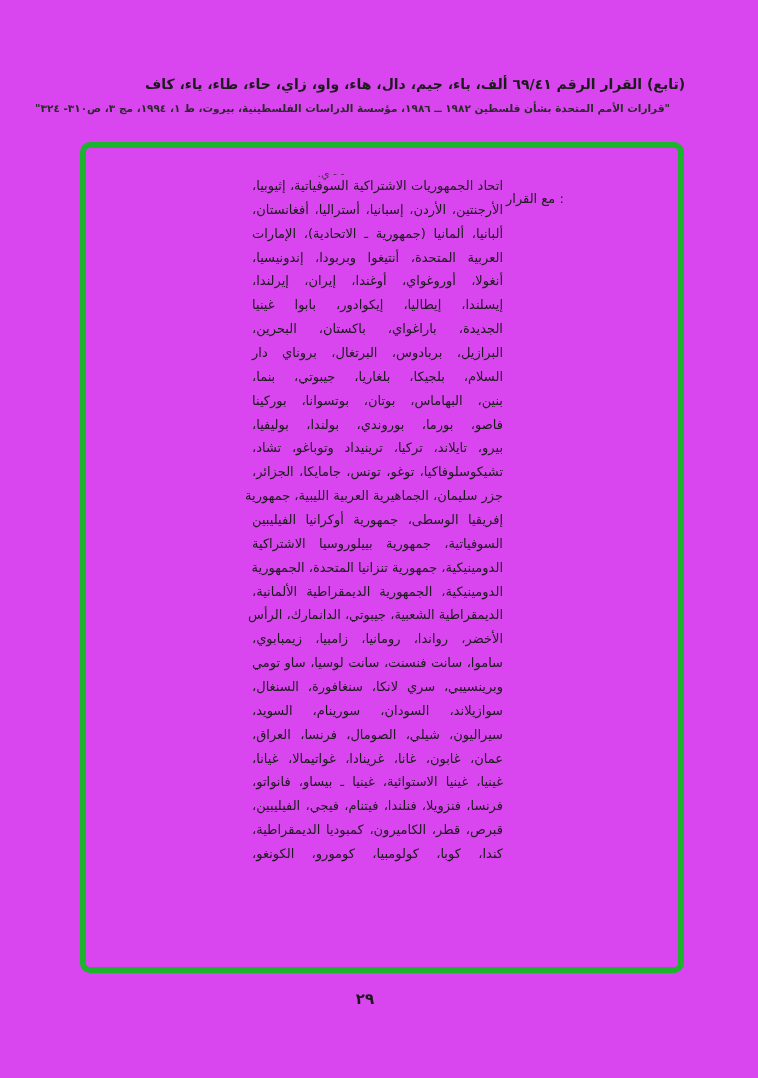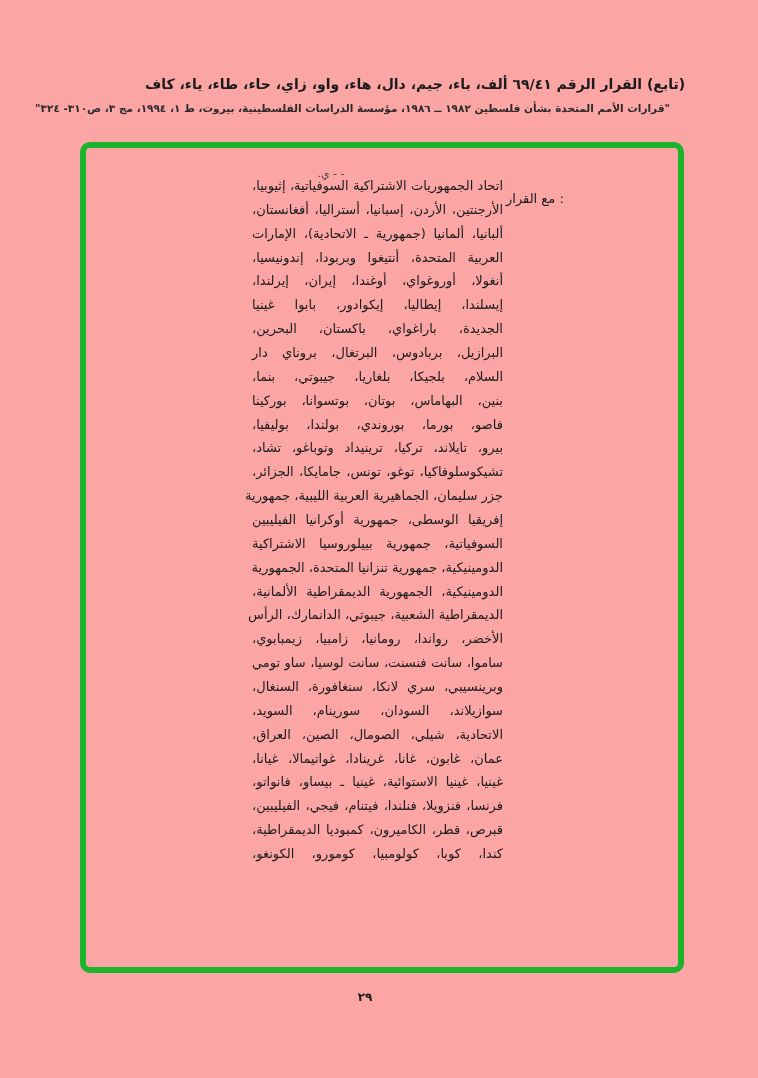--- a/index.html
+++ b/index.html
@@ -1,19 +1,19 @@
 <!DOCTYPE html>
 <html lang="ar"><head>
 <meta charset="utf-8">
 <style>
   html,body{margin:0;padding:0;background:#ffffff;}
   .page{
     position:relative;
     width:758px;height:1078px;
-    background:#fca5a5;
+    background:#d946ef;
     font-family:"DejaVu Sans", sans-serif;
     color:#1b1b1b;
     overflow:hidden;
   }
   .hdr1{
     position:absolute;left:130px;top:76px;width:570px;
     direction:rtl;text-align:center;white-space:nowrap;
     font-size:14px;font-weight:bold;letter-spacing:0.2px;
   }
   .hdr2{
@@ -43,21 +43,21 @@
   }
   .tline{
     height:23.86px;line-height:23.86px;
     font-size:13px;white-space:nowrap;
     text-align:justify;text-align-last:justify;
     overflow:visible;
   }
   .pagenum{
     position:absolute;left:330px;top:990px;width:70px;
     direction:rtl;text-align:center;
-    font-size:12px;font-weight:bold;
+    font-size:15px;font-weight:bold;
   }
 </style>
 </head>
 <body>
 
 <div class="page">
 
   <div class="hdr1">(تابع)  القرار الرقم ٦٩/٤١ ألف، باء، جيم، دال، هاء، واو، زاي، حاء، طاء، ياء، كاف</div>
 
   <div class="hdr2">"قرارات الأمم المتحدة بشأن فلسطين ١٩٨٢ ــ ١٩٨٦، مؤسسة الدراسات الفلسطينية، بيروت، ط ١، ١٩٩٤، مج ٣، ص٣١٠- ٣٢٤"</div>
@@ -88,21 +88,21 @@
       <div class="tline">جزر سليمان، الجماهيرية العربية الليبية، جمهورية</div>
       <div class="tline">إفريقيا الوسطى، جمهورية أوكرانيا الفيليبين</div>
       <div class="tline">السوفياتية، جمهورية بييلوروسيا الاشتراكية</div>
       <div class="tline">الدومينيكية، جمهورية تنزانيا المتحدة، الجمهورية</div>
       <div class="tline">الدومينيكية، الجمهورية الديمقراطية الألمانية،</div>
       <div class="tline">الديمقراطية الشعبية، جيبوتي، الدانمارك، الرأس</div>
       <div class="tline">الأخضر، رواندا، رومانيا، زامبيا، زيمبابوي،</div>
       <div class="tline">ساموا، سانت فنسنت، سانت لوسيا، ساو تومي</div>
       <div class="tline">وبرينسيبي، سري لانكا، سنغافورة، السنغال،</div>
       <div class="tline">سوازيلاند، السودان، سورينام، السويد،</div>
-      <div class="tline">الاتحادية، شيلي، الصومال، الصين، العراق،</div>
+      <div class="tline">سيراليون، شيلي، الصومال، فرنسا، العراق،</div>
       <div class="tline">عمان، غابون، غانا، غرينادا، غواتيمالا، غيانا،</div>
       <div class="tline">غينيا، غينيا الاستوائية، غينيا ـ بيساو، فانواتو،</div>
       <div class="tline">فرنسا، فنزويلا، فنلندا، فيتنام، فيجي، الفيليبين،</div>
       <div class="tline">قبرص، قطر، الكاميرون، كمبوديا الديمقراطية،</div>
       <div class="tline">كندا، كوبا، كولومبيا، كومورو، الكونغو،</div>
     </div>
 
   <div class="pagenum">٢٩</div>
 
 </div>

